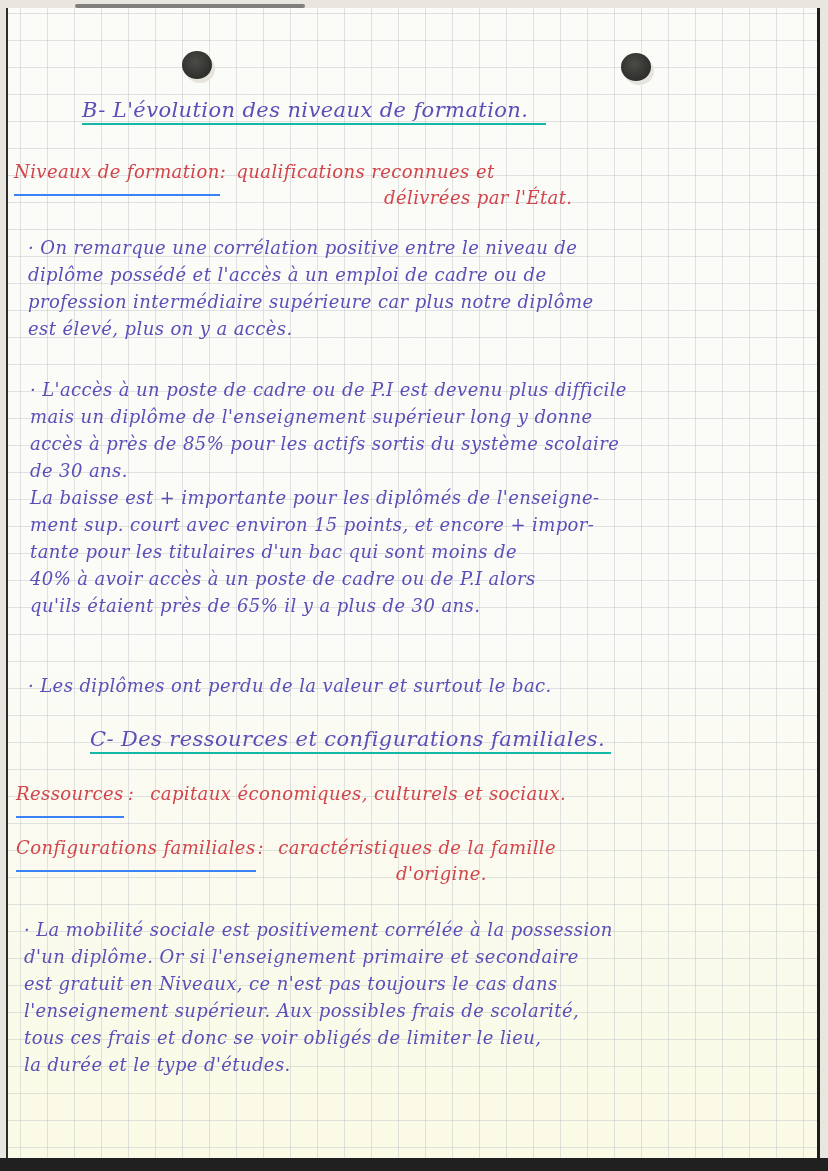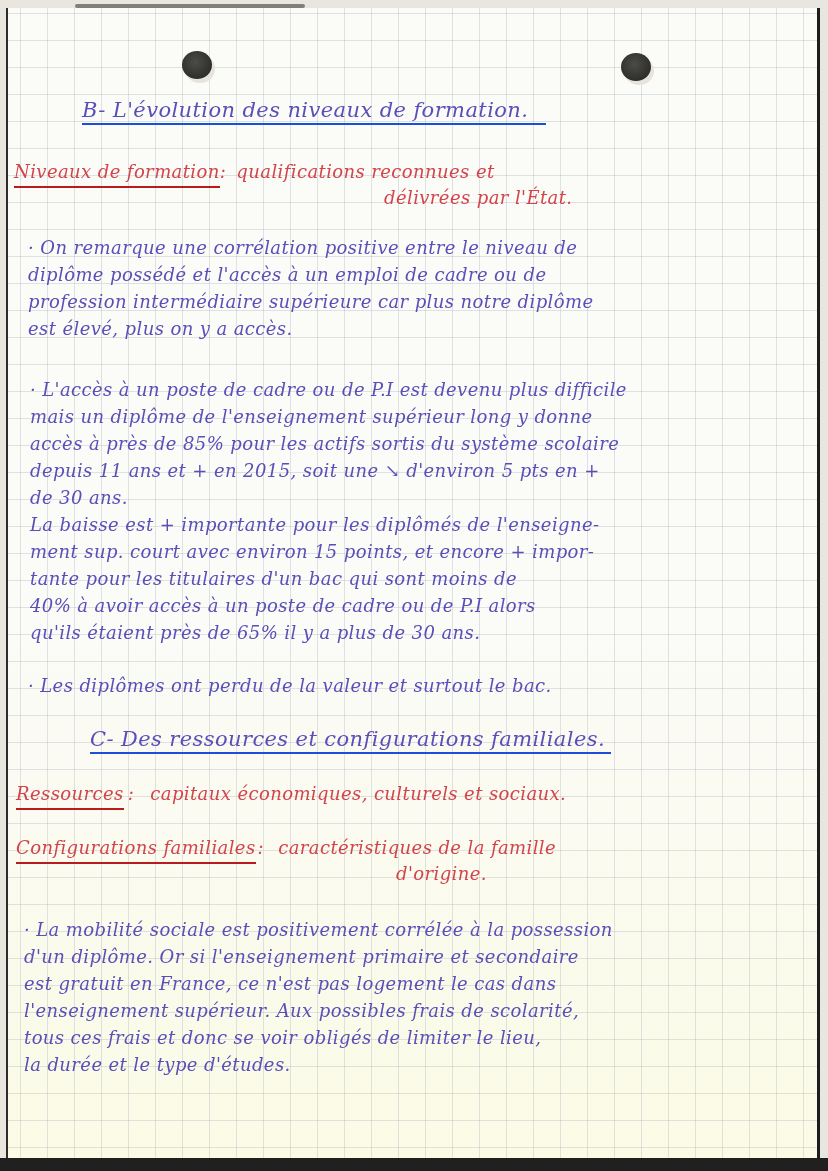--- a/index.html
+++ b/index.html
@@ -25,22 +25,22 @@
   .bottom-edge { position:absolute; left:0; top:1158px; width:828px; height:13px; background:#202020; }
   .hole { position:absolute; width:30px; height:28px; border-radius:50%; background:radial-gradient(circle at 45% 40%, #4b4b47 0%, #2e2e2c 70%); box-shadow: 3px 4px 0 #e6e4dc; }
   .hole.left { left:182px; top:51px; }
   .hole.right { left:621px; top:53px; }
 
   .hw { position:absolute; white-space:nowrap; font-style:italic; letter-spacing:0.4px; }
   .blue { color:#5a4fb8; }
   .red { color:#d3444a; }
   .title { font-size:21px; }
   .body { font-size:18px; line-height:27px; }
-  .u-blue { border-bottom:2px solid #1d4ed8; padding-bottom:1px; }
-  .u-red { border-bottom:2px solid #b91c1c; padding-bottom:4px; }
+  .u-blue { border-bottom:2px solid #14b8a6; padding-bottom:1px; }
+  .u-red { border-bottom:2px solid #3b82f6; padding-bottom:12px; }
   .hl { background: rgba(190,235,150,0.45); }
   .line { display:block; height:27px; }
 </style>
 </head>
 <body>
 
 <div class="sheet"></div>
 <div class="top-edge"></div>
 <div class="bottom-edge"></div>
 <div class="hole left"></div>
@@ -60,21 +60,20 @@
   <span class="line">· On remarque une corrélation positive entre le niveau de</span>
   <span class="line">diplôme possédé et l'accès à un emploi de cadre ou de</span>
   <span class="line">profession intermédiaire supérieure car plus notre diplôme</span>
   <span class="line">est élevé, plus on y a accès.</span>
 </div>
 
 <div class="hw blue body" style="left:30px; top:376px;">
   <span class="line">· L'accès à un poste de cadre ou de P.I  est devenu plus difficile</span>
   <span class="line">mais un diplôme de l'enseignement supérieur long y donne</span>
   <span class="line">accès à près de 85% pour les actifs sortis du système scolaire</span>
-  <span class="line">depuis 11 ans et + en 2015, soit une ↘ d'environ 5 pts en +</span>
   <span class="line">de  30 ans.</span>
   <span class="line">La baisse est + importante pour les diplômés de l'enseigne-</span>
   <span class="line">ment sup. court avec environ 15 points, et encore + impor-</span>
   <span class="line">tante pour les titulaires d'un bac qui sont moins de</span>
   <span class="line">40% à avoir accès à un poste de cadre ou de P.I alors</span>
   <span class="line">qu'ils étaient près de 65% il y a plus de 30 ans.</span>
 </div>
 
 <div class="hw blue body" style="left:28px; top:672px;">
   <span class="line">· Les diplômes ont perdu de la valeur et surtout le bac.</span>
@@ -91,17 +90,17 @@
 
 <div class="hw red body" style="left:16px; top:834px;">
   <span class="u-red">Configurations familiales</span><span style="margin-left:2px;">:</span>
   <span style="margin-left:8px;margin-top:12px;">caractéristiques de la famille</span>
 </div>
 <div class="hw red body" style="left:396px; top:860px;">d'origine.</div>
 
 <div class="hw blue body" style="left:24px; top:916px;">
   <span class="line">· La mobilité sociale est positivement corrélée à la possession</span>
   <span class="line">d'un diplôme. Or si l'enseignement primaire et secondaire</span>
-  <span class="line">est gratuit en France, ce n'est pas logement le cas dans</span>
+  <span class="line">est gratuit en Niveaux, ce n'est pas toujours le cas dans</span>
   <span class="line">l'enseignement supérieur. Aux possibles frais de scolarité,</span>
   <span class="line">tous ces frais et donc se voir obligés de limiter le lieu,</span>
   <span class="line">la durée et le type d'études.</span>
 </div>
 
 </body></html>

